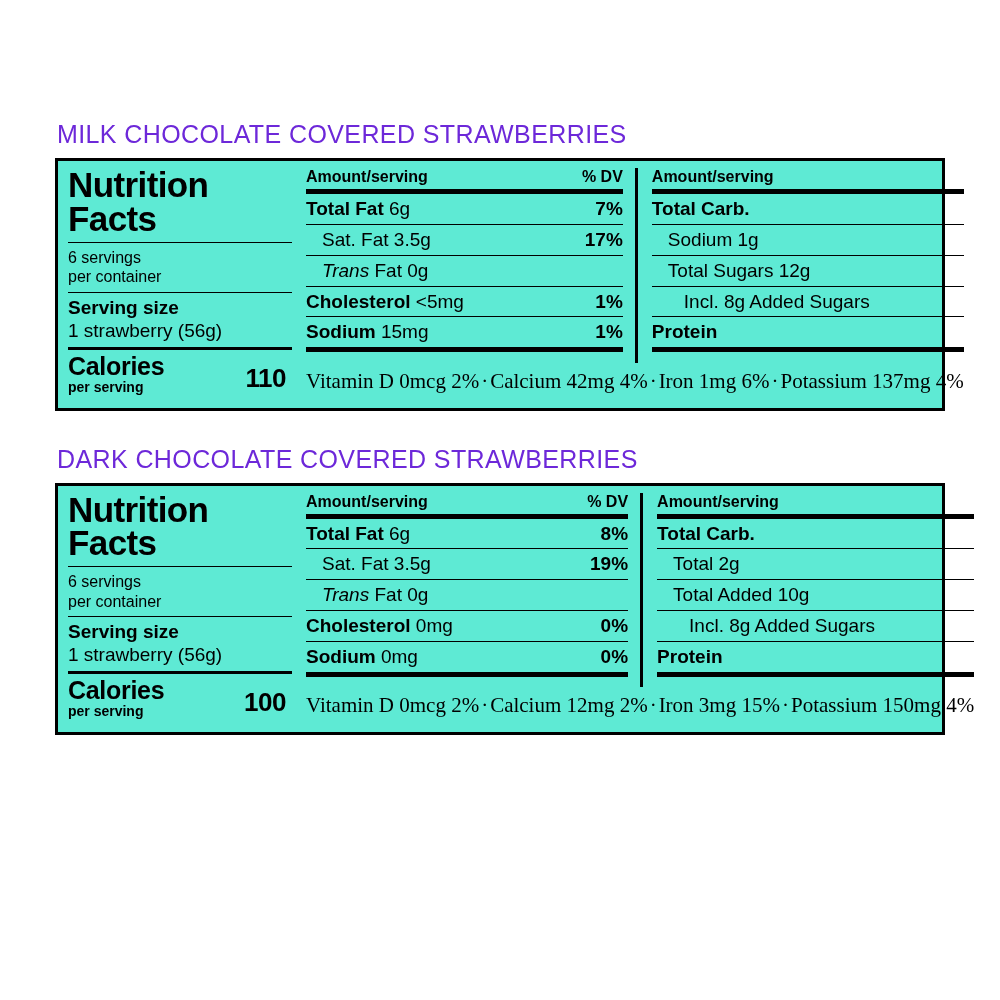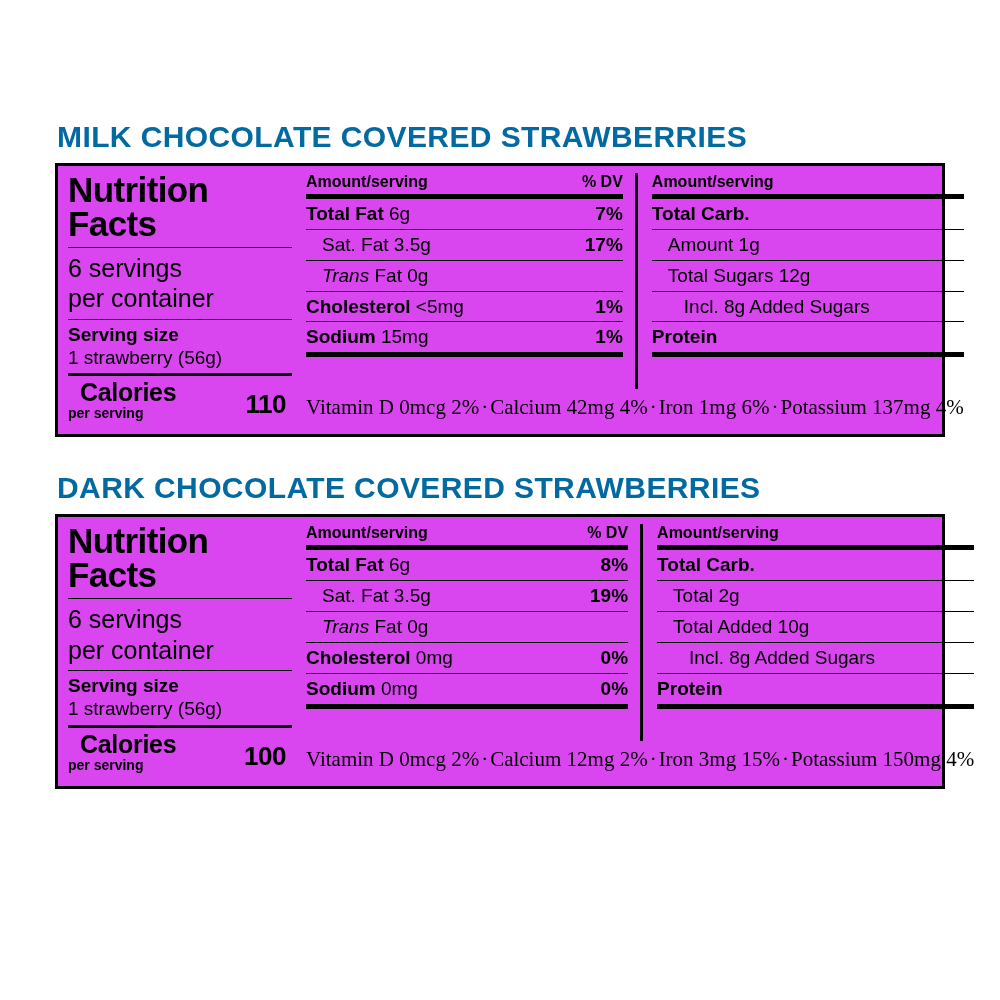--- a/index.html
+++ b/index.html
@@ -16,31 +16,31 @@
     overflow: hidden;
   }
   .page {
     position: absolute;
     left: 55px;
     top: 120px;
     width: 890px;
   }
 
   .panel-title {
-    font-size: 30px;
+    font-size: 25px;
     letter-spacing: 0.4px;
-    color: #0369a1;
-    font-weight: 700;
+    color: #6d28d9;
+    font-weight: 400;
     margin: 0 0 9px 2px;
     font-family: "Liberation Sans", sans-serif;
   }
 
   .nf-box {
     border: 3px solid #000;
-    background: #d946ef;
+    background: #5eead4;
     display: flex;
     box-sizing: border-box;
     padding: 7px 8px 14px 10px;
   }
 
   
   .col-left {
     width: 232px;
     flex: 0 0 232px;
     padding-right: 8px;
@@ -52,21 +52,21 @@
     font-size: 35px;
     line-height: 0.97;
     letter-spacing: -0.6px;
     margin: 0;
   }
   .rule-thin { border-bottom: 1px solid #000; margin: 6px 0 5px 0; }
   .rule-med  { border-bottom: 3px solid #000; margin: 4px 0 4px 0; }
   .rule-hair { border-bottom: 1px solid #000; margin: 5px 0 4px 0; }
 
   .servings {
-    font-size: 25px;
+    font-size: 16px;
     line-height: 1.22;
     font-weight: 400;
   }
   .serving-size-label {
     font-size: 19px;
     font-weight: bold;
     line-height: 1.2;
   }
   .serving-size-value {
     font-size: 19px;
@@ -77,21 +77,20 @@
     display: flex;
     align-items: flex-end;
     justify-content: space-between;
   }
   .cal-label-wrap { line-height: 1; }
   .cal-word {
     font-size: 25px;
     font-weight: bold;
     letter-spacing: -0.3px;
     display: block;
-    margin-left: 12px;
   }
   .cal-sub {
     font-size: 14px;
     font-weight: bold;
     display: block;
     margin-top: 1px;
   }
   .cal-num {
     font-size: 26px;
     font-weight: bold;
@@ -242,21 +241,21 @@
               <span>Amount/serving</span>
             </div>
             <div class="line-thick"></div>
 
             <div class="nrow">
               <span class="name"><b>Total Carb.</b></span>
             </div>
             <div class="line-thin"></div>
 
             <div class="nrow indent-1">
-              <span class="name">Amount 1g</span>
+              <span class="name">Sodium 1g</span>
             </div>
             <div class="line-thin"></div>
 
             <div class="nrow indent-1">
               <span class="name">Total Sugars 12g</span>
             </div>
             <div class="line-thin"></div>
 
             <div class="nrow indent-2">
               <span class="name">Incl. 8g Added Sugars</span>

